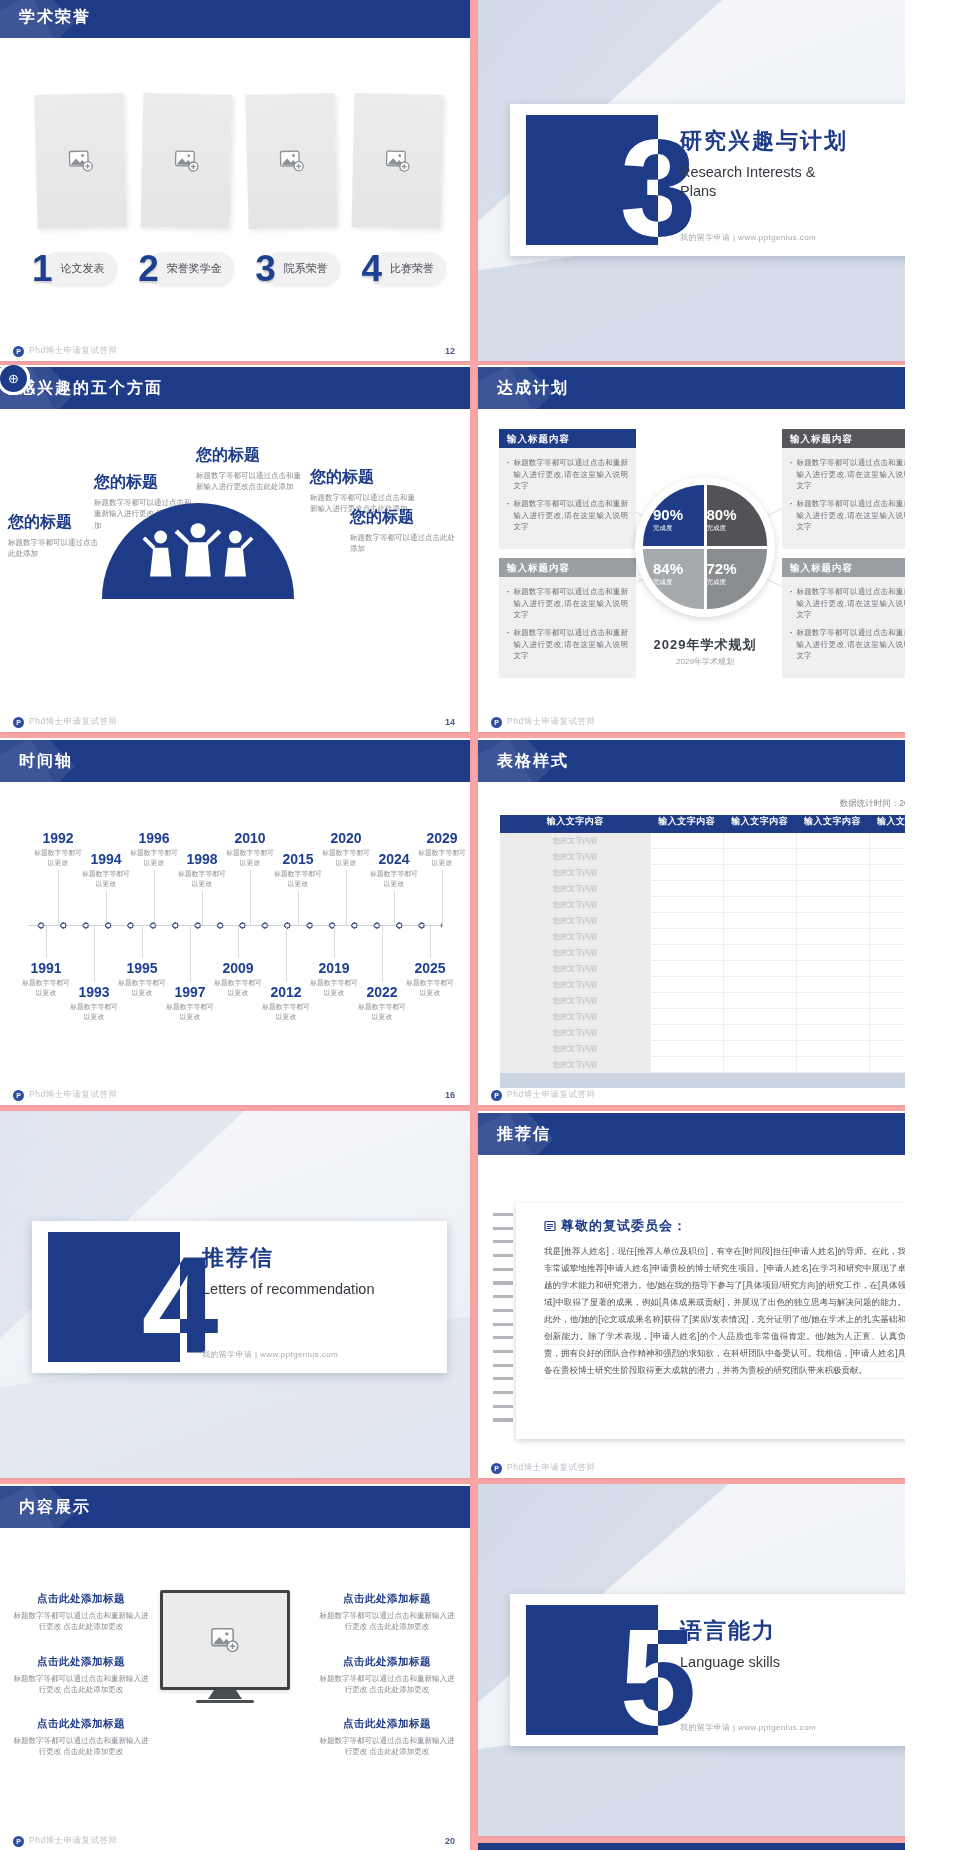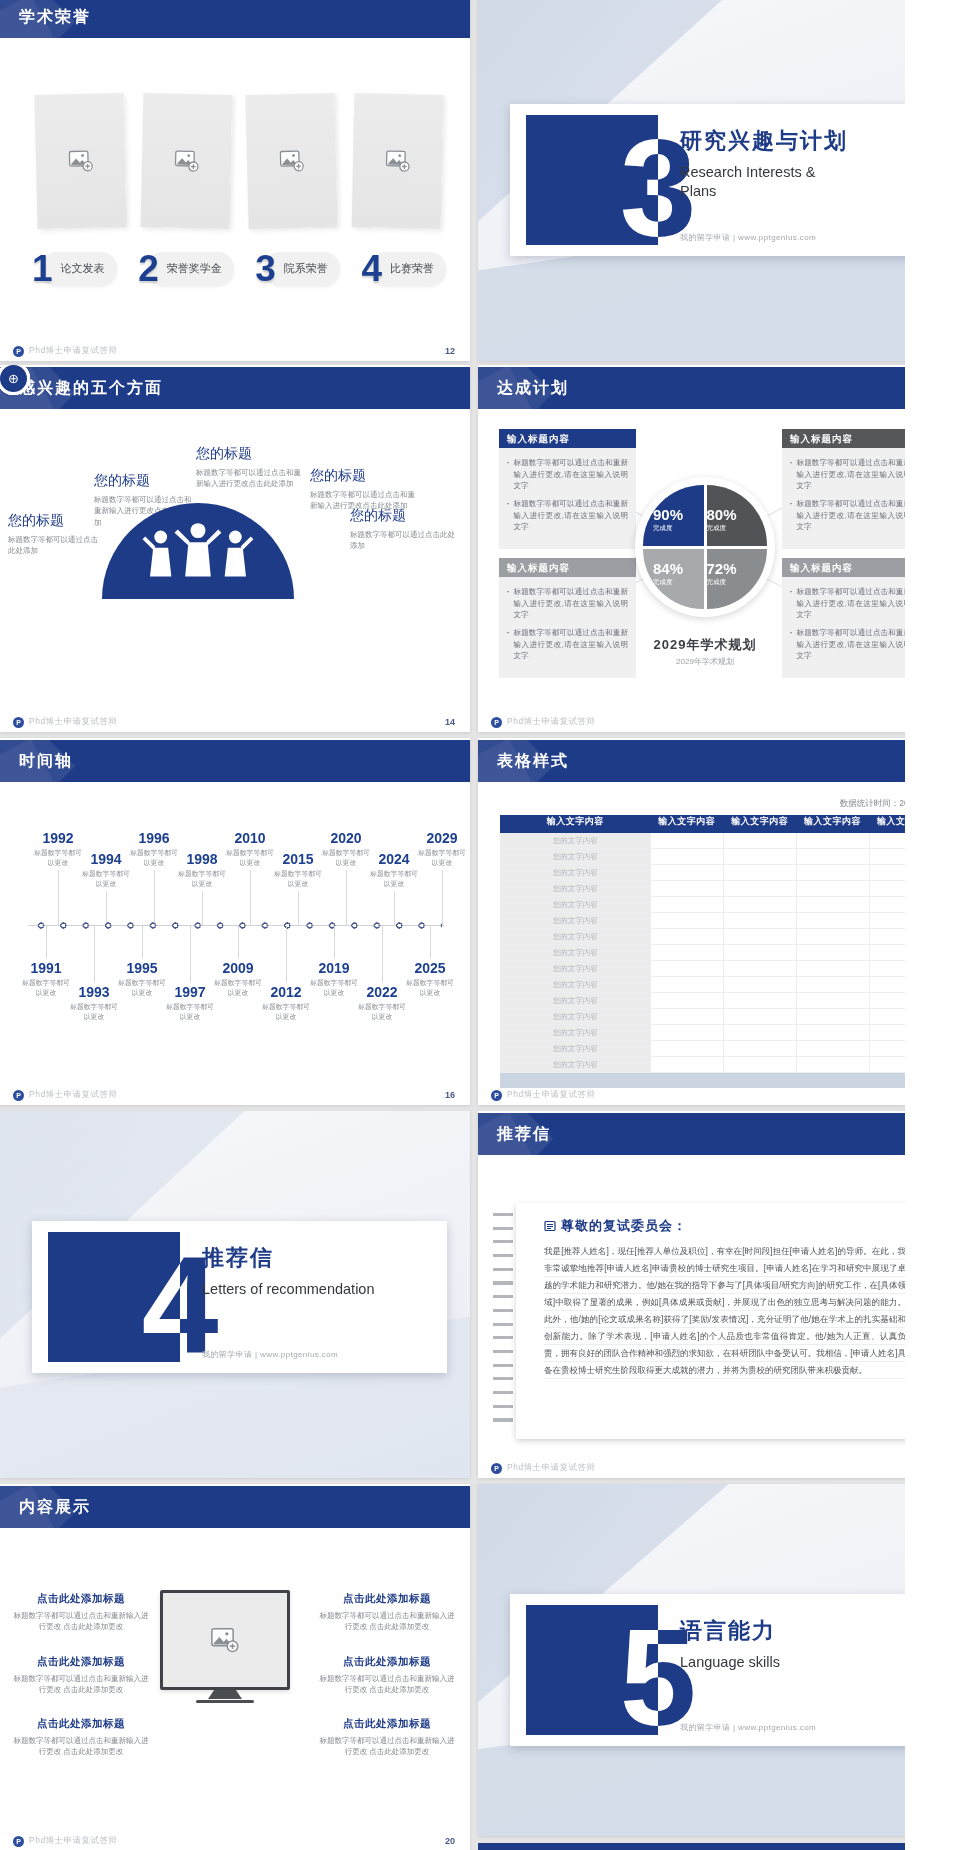--- a/index.html
+++ b/index.html
@@ -1,16 +1,16 @@
 <!DOCTYPE html>
 <html><head>
 <meta charset="utf-8">
 <style>
   html,body{margin:0;padding:0}
-  .page{position:relative;width:905px;height:1850px;background:#e5e5e5;overflow:hidden;
+  .page{position:relative;width:905px;height:1850px;background:#fca5a5;overflow:hidden;
         font-family:"Liberation Sans","DejaVu Sans",sans-serif;-webkit-font-smoothing:antialiased}
   .slide{position:absolute;background:#fff;box-shadow:0 1px 3px rgba(110,120,140,.22);overflow:hidden}
 
   
   .bar{position:absolute;left:0;right:0;top:2px;height:42px;background:#1e3b88;overflow:hidden}
   .bar::before{content:"";position:absolute;left:-26px;top:-16px;width:84px;height:84px;
                background:rgba(255,255,255,.09);transform:rotate(45deg)}
   .bar::after{content:"";position:absolute;left:-40px;bottom:-34px;width:90px;height:60px;
               background:rgba(255,255,255,.06);transform:rotate(-28deg)}
   .bar-t{position:absolute;left:19px;top:50%;transform:translateY(-50%);color:#fff;
@@ -58,21 +58,21 @@
   .slide-13 .sec-sub{max-width:150px}
   .sec-meta{position:absolute;left:170px;bottom:13px;font-size:8px;color:#a3a8ae;letter-spacing:.4px}
 
   
   .as-b{position:absolute;width:112px}
   .as-b[data-pos="top"]{left:196px;top:80px}
   .as-b[data-pos="left"]{left:94px;top:107px;width:104px}
   .as-b[data-pos="right"]{left:310px;top:102px}
   .as-b[data-pos="far-left"]{left:8px;top:147px;width:96px}
   .as-b[data-pos="far-right"]{left:350px;top:142px}
-  .as-t{font-size:14px;font-weight:400;color:#1e3b88;margin-bottom:4px}
+  .as-t{font-size:16px;font-weight:700;color:#1e3b88;margin-bottom:4px}
   .as-x{font-size:7.5px;color:#888c91;line-height:1.5}
   .dome{position:absolute;left:102px;top:138px;width:192px;height:96px;background:#1e3b88;
         border-radius:192px 192px 0 0;overflow:hidden}
   .people{position:absolute;left:50%;transform:translateX(-50%);top:18px;width:128px}
   .as-i{position:absolute;width:27px;height:27px;border-radius:50%;background:#1e3b88;color:#fff;
         display:flex;align-items:center;justify-content:center;font-size:13px;box-shadow:0 0 0 3px #fff}
 
   
   .plan-box{position:absolute;width:137px}
   .plan-wrap .plan-box:nth-of-type(1){left:21px;top:64px}

